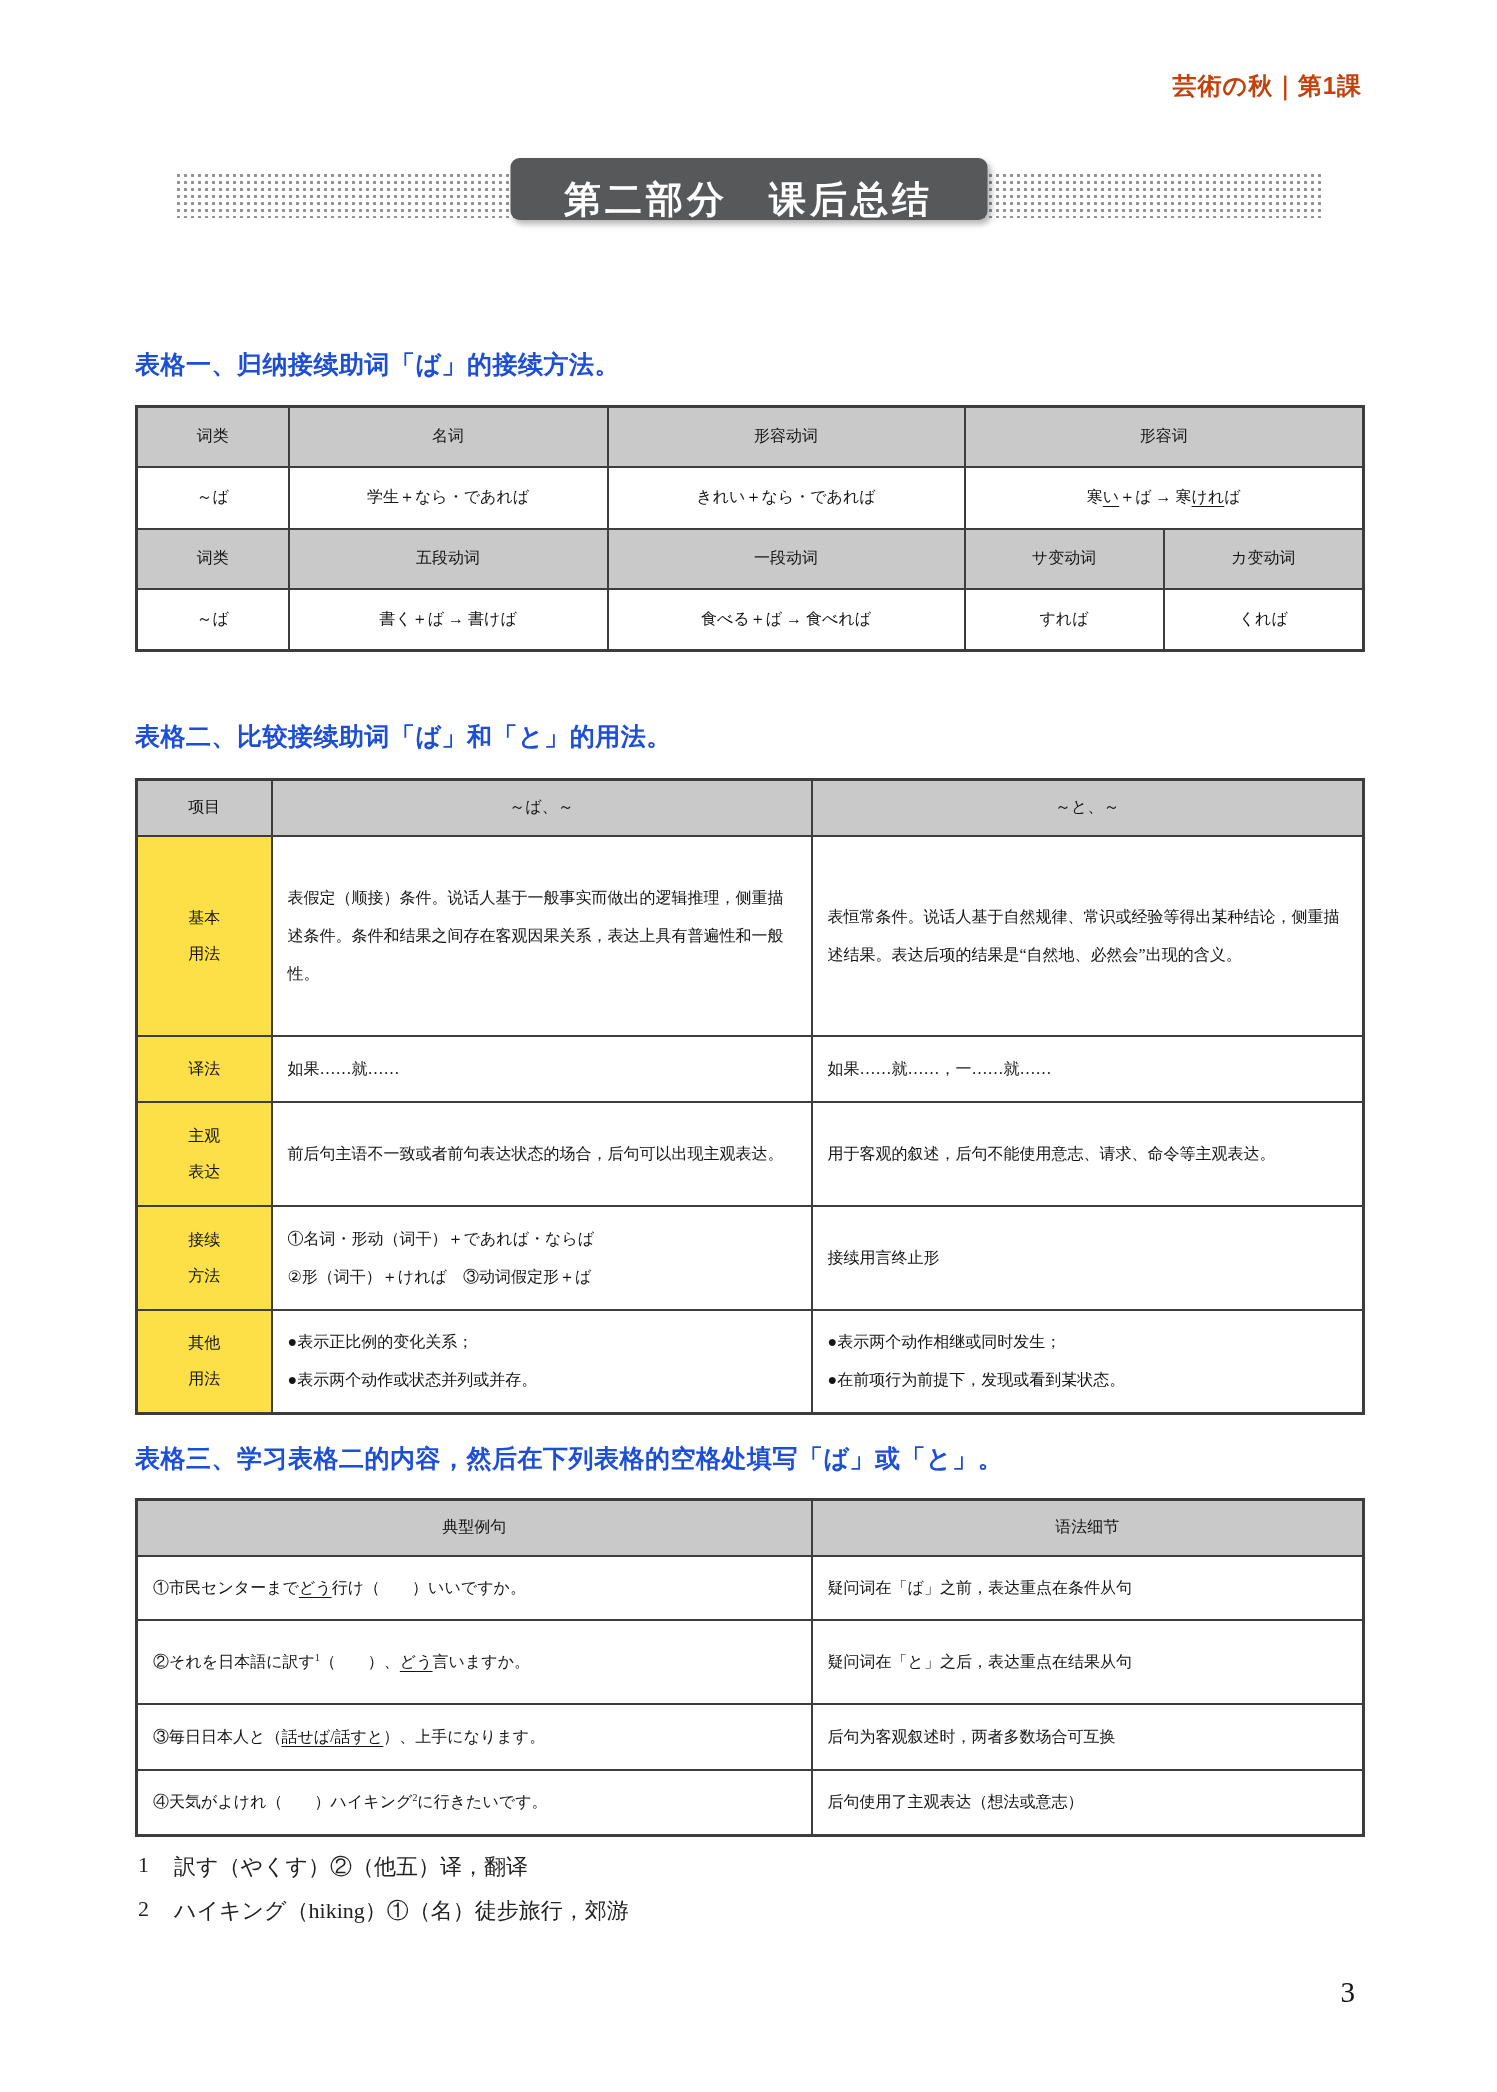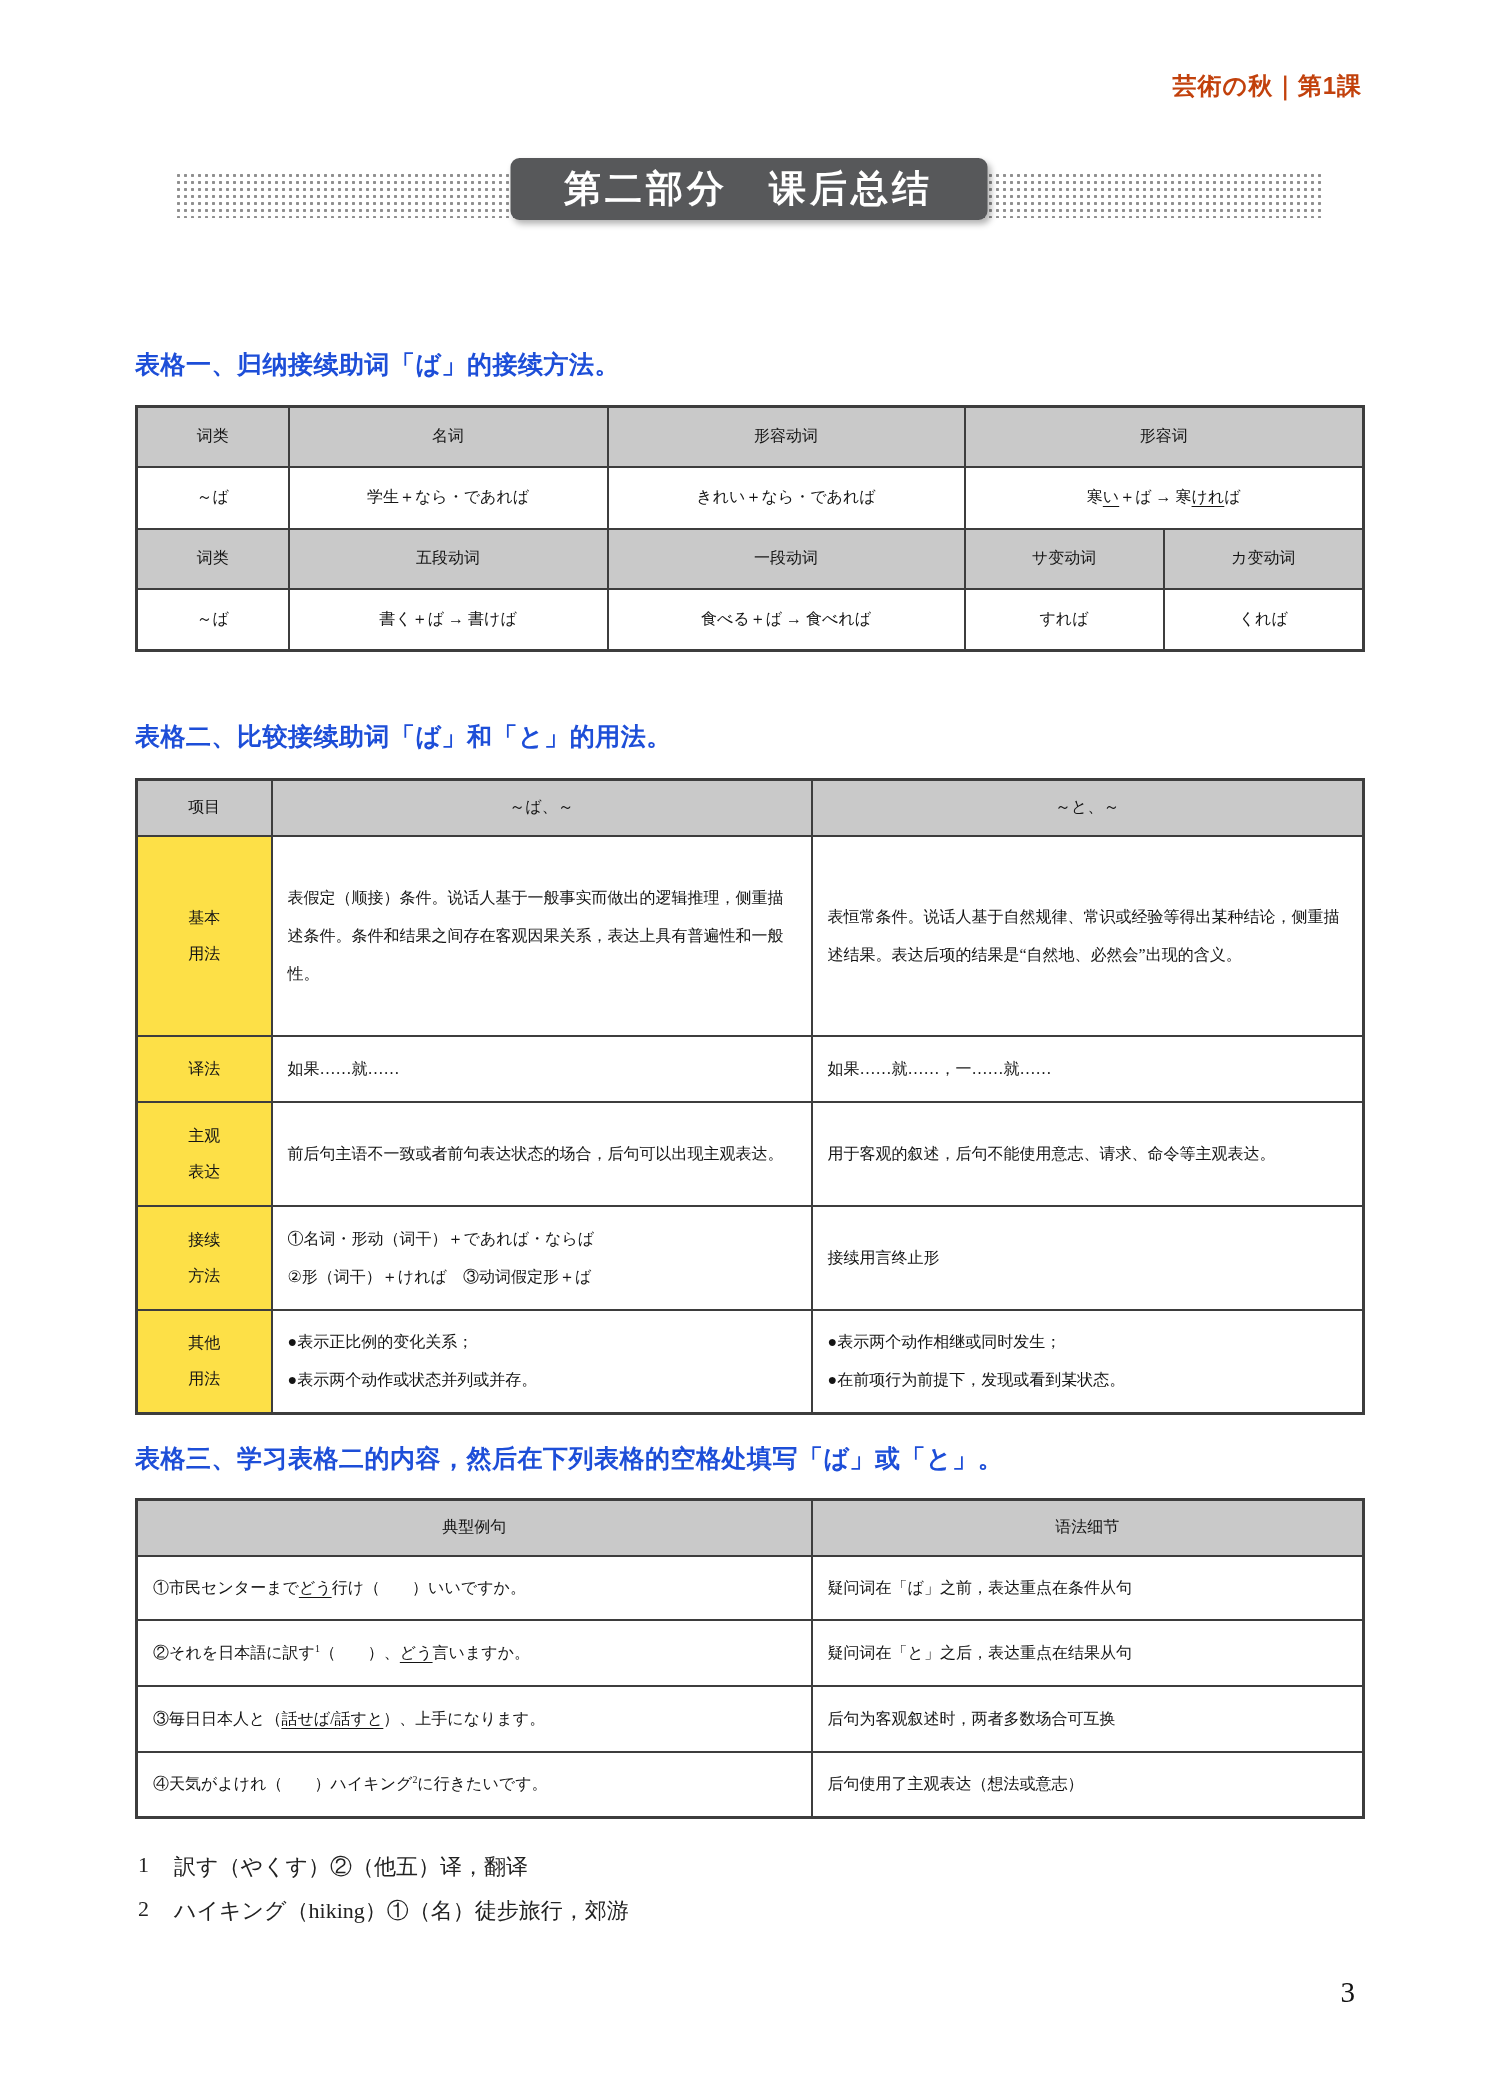--- a/index.html
+++ b/index.html
@@ -12,21 +12,21 @@
     position:absolute; top:70px; right:135px;
     font-size:24px; font-weight:bold; letter-spacing:1px; color:#c2410c;
   }
   .dots {
     position:absolute; left:175px; top:172px; width:1147px; height:46px;
     background-image:radial-gradient(circle, #8f8f8f 1.4px, transparent 1.5px);
     background-size:7px 7px;
   }
   .banner-box {
     position:absolute; top:158px; left:50%; transform:translateX(-50%);
-    height:62px; line-height:62px; padding:0 54px; white-space:nowrap;
+    height:62px; line-height:62px; padding:11px 54px; white-space:nowrap;
     background:#57585a; color:#ffffff; font-size:37px; font-weight:bold;
     letter-spacing:4px; border-radius:9px; box-shadow:3px 4px 6px rgba(0,0,0,0.30);
   }
   .hd { position:absolute; left:135px; font-size:25px; font-weight:bold; letter-spacing:0.5px; color:#1d4ed8; }
   .hd1 { top:348px; } .hd2 { top:720px; } .hd3 { top:1442px; }
 
   .tbl {
     position:absolute; left:135px; width:1227px; background:#fff;
     border-collapse:collapse; table-layout:fixed; border:3px solid #3d3d3d;
   }
@@ -165,21 +165,21 @@
     </colgroup>
     <tbody>
       <tr style="height:56px">
         <th class="gh">典型例句</th>
         <th class="gh">语法细节</th>
       </tr>
       <tr style="height:64px">
         <td class="txt"><span>①市民センターまで</span><span class="u">どう</span><span>行け（　　）いいですか。</span></td>
         <td class="txt">疑问词在「ば」之前，表达重点在条件从句</td>
       </tr>
-      <tr style="height:66px">
+      <tr style="height:84px">
         <td class="txt"><span>②それを日本語に訳す</span><sup>1</sup><span>（　　）、</span><span class="u">どう</span><span>言いますか。</span></td>
         <td class="txt">疑问词在「と」之后，表达重点在结果从句</td>
       </tr>
       <tr style="height:66px">
         <td class="txt"><span>③毎日日本人と（</span><span class="u">話せば/話すと</span><span>）、上手になります。</span></td>
         <td class="txt">后句为客观叙述时，两者多数场合可互换</td>
       </tr>
       <tr style="height:66px">
         <td class="txt"><span>④天気がよけれ（　　）ハイキング</span><sup>2</sup><span>に行きたいです。</span></td>
         <td class="txt">后句使用了主观表达（想法或意志）</td>

